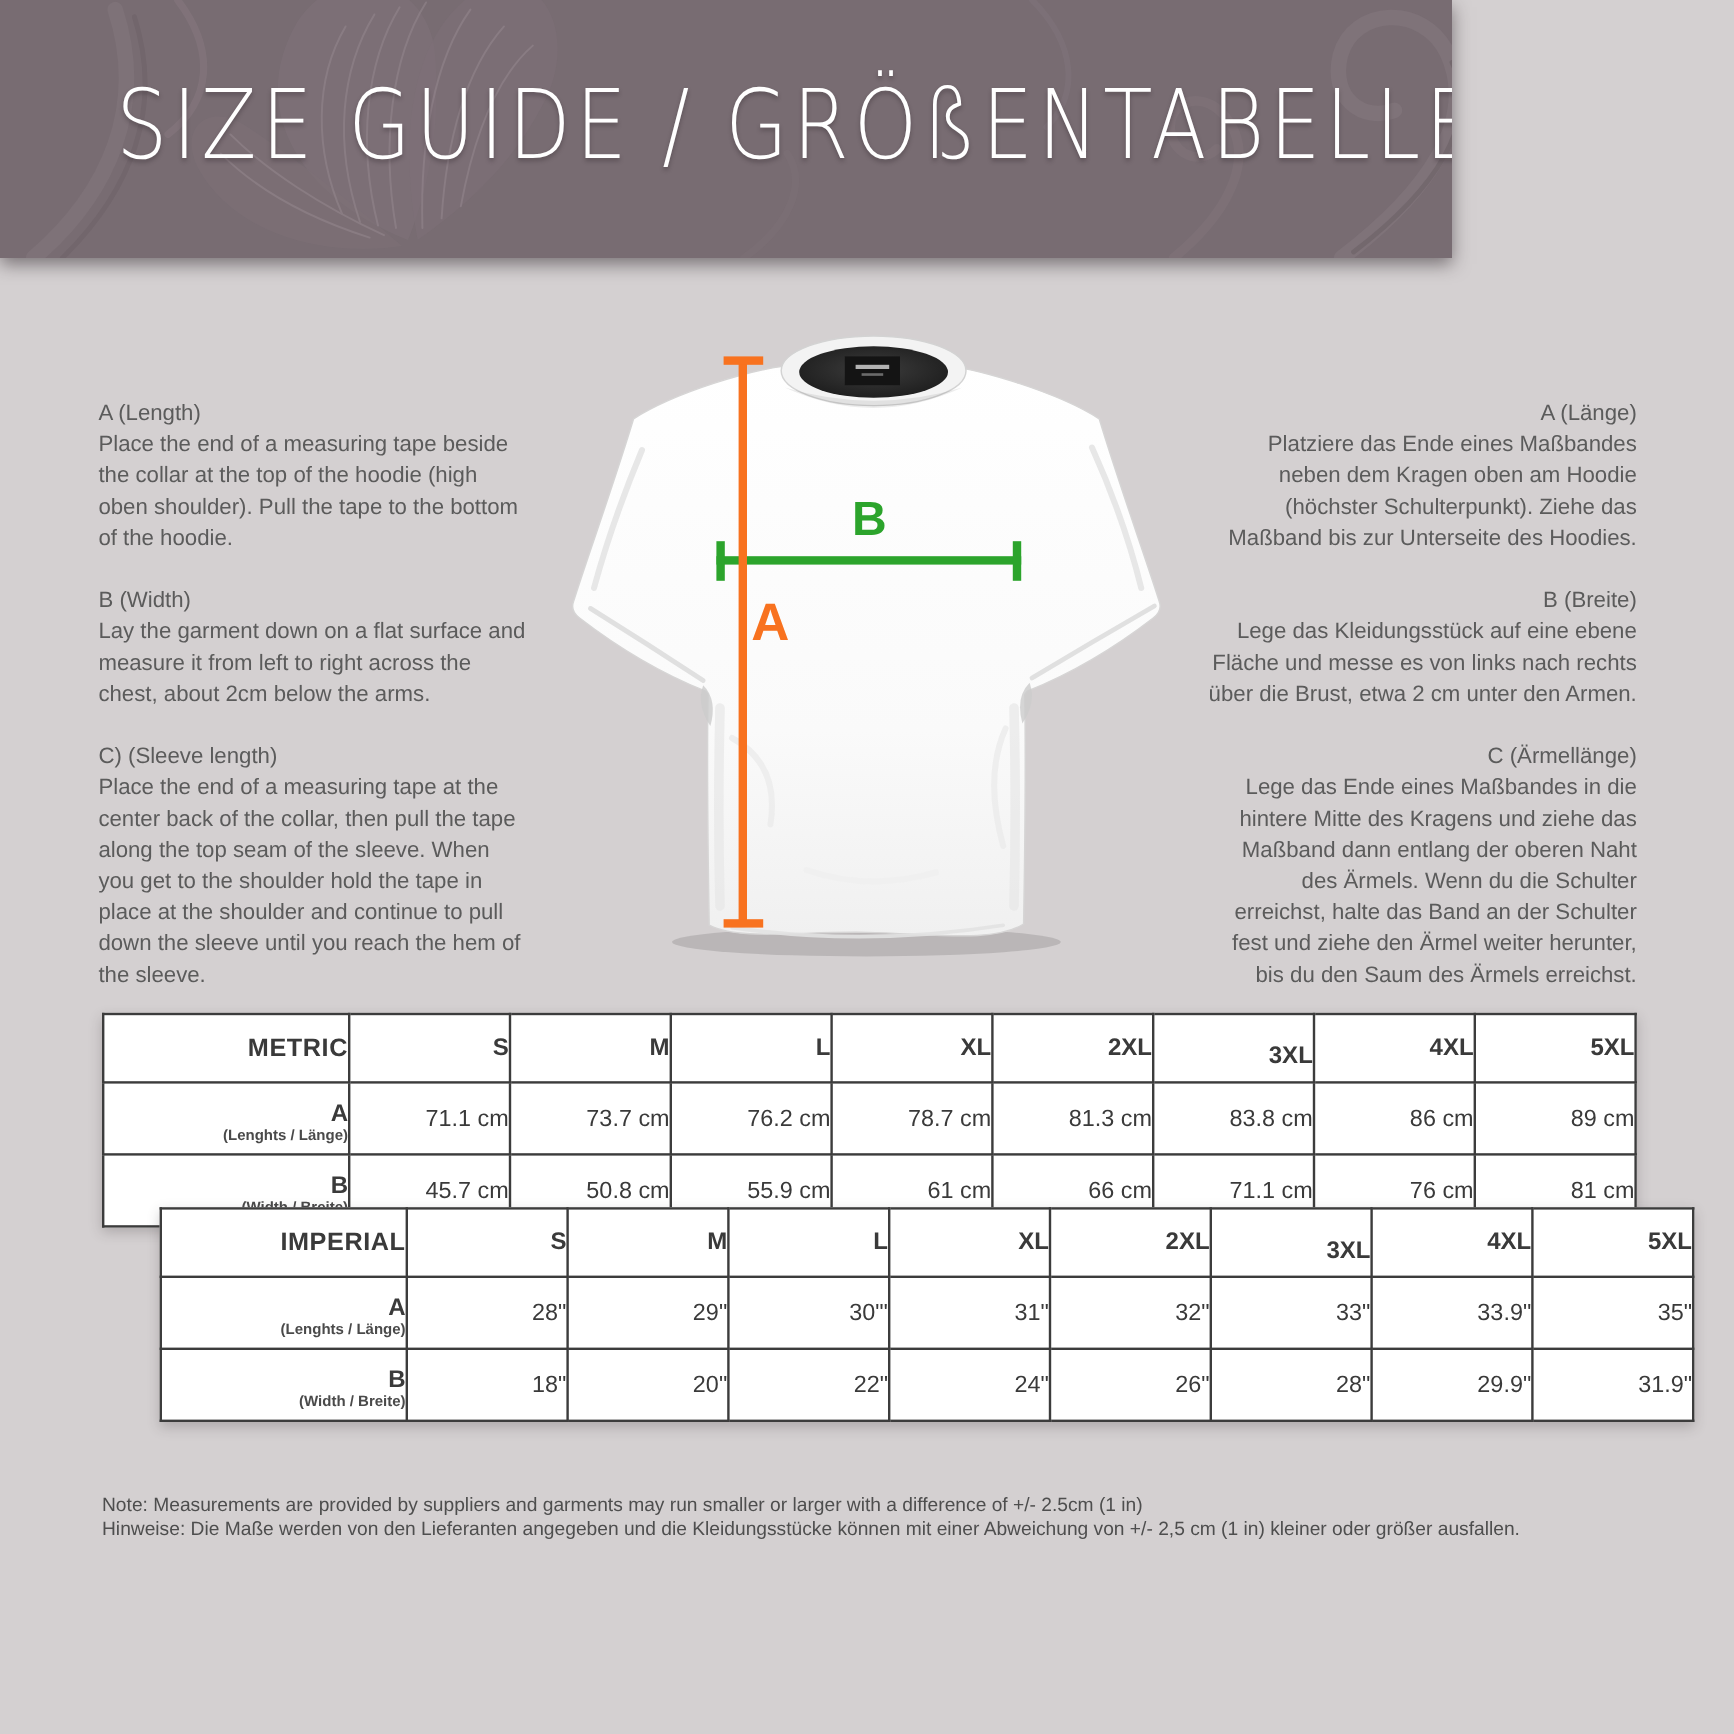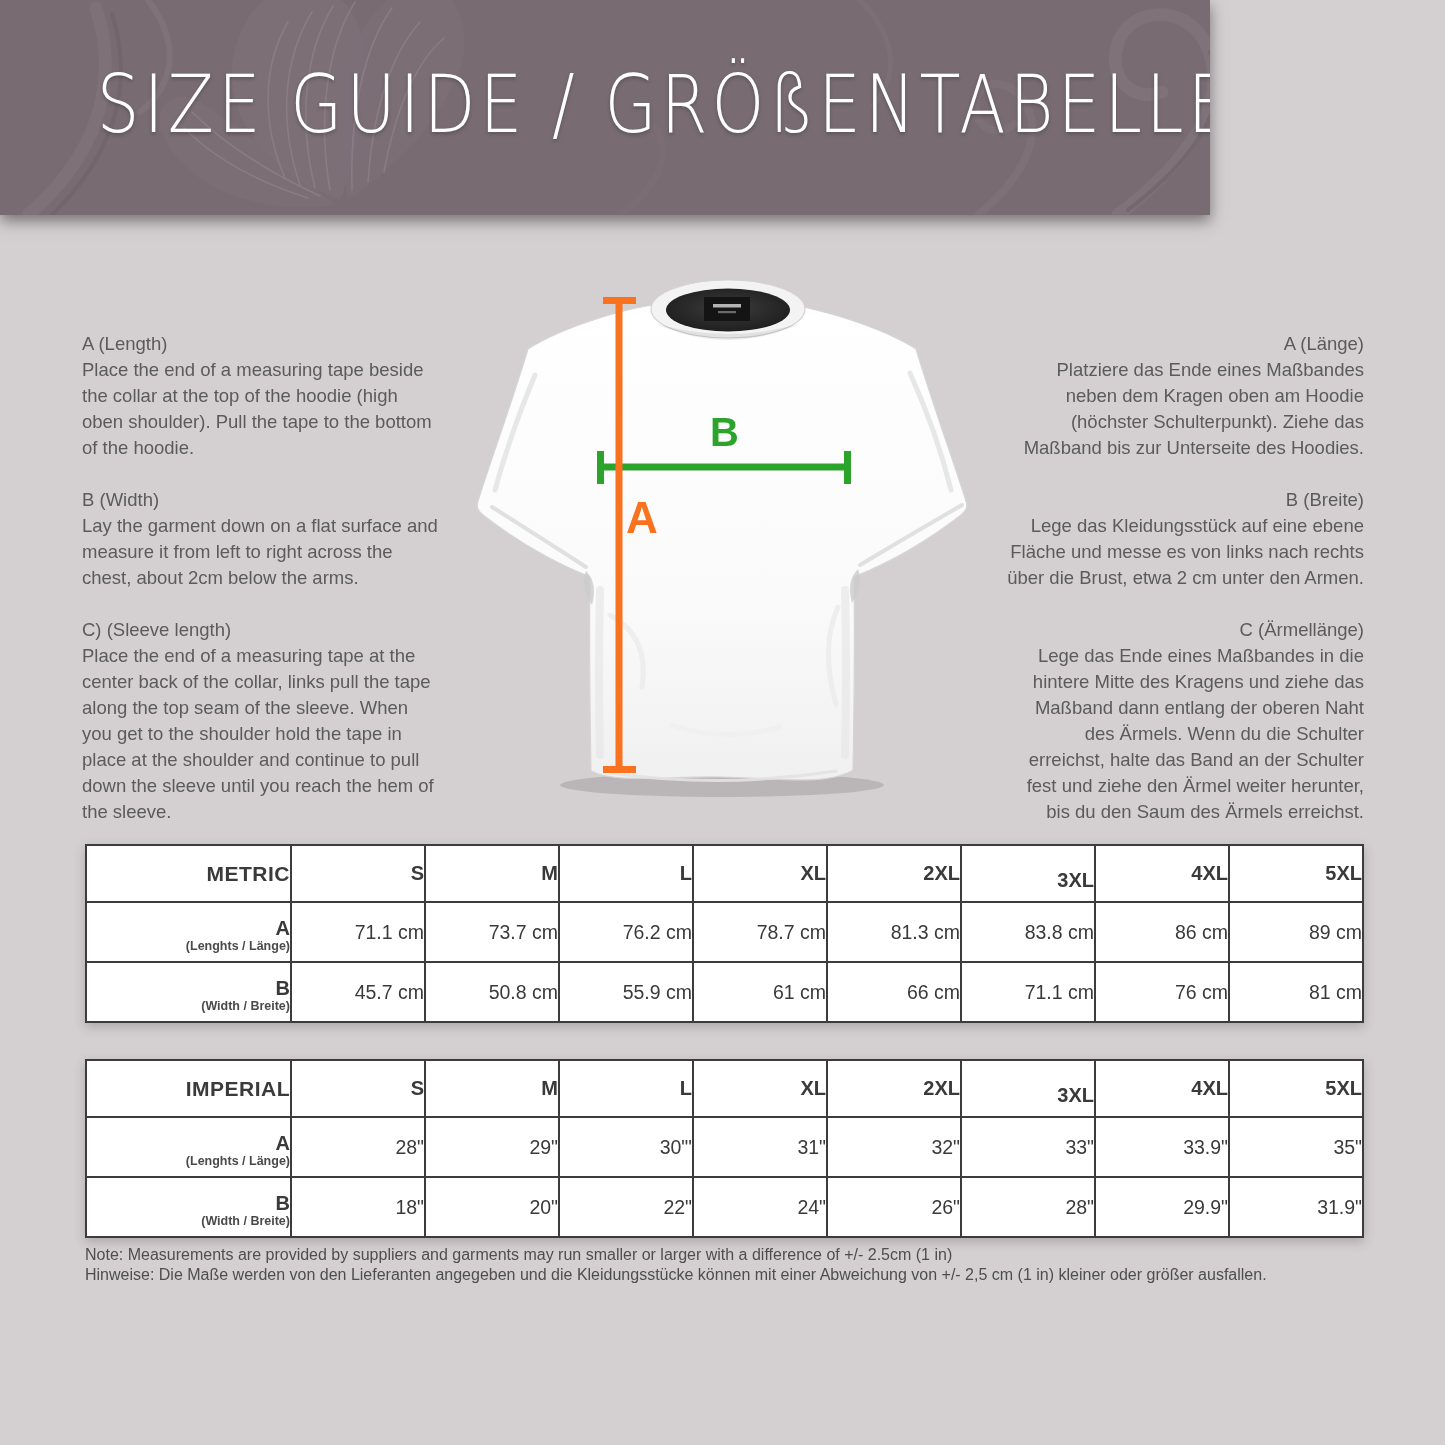--- a/index.html
+++ b/index.html
@@ -21,21 +21,21 @@
   .instr.de{left:1006px;text-align:right;}
   .instr p{margin:0 0 26px 0;}
   .instr p:last-child{margin-bottom:0;}
   .instr .hd{display:block;}
   
   .shirt{position:absolute;left:440px;top:255px;width:570px;height:575px;}
   
   table.size-table{position:absolute;left:85px;border-collapse:collapse;table-layout:fixed;
                    width:1277px;background:#ffffff;box-shadow:0 4px 10px rgba(60,52,56,.25);}
   table.size-table.metric{top:844px;}
-  table.size-table.imperial{top:1059px;}
+  table.size-table.imperial{top:1006px;margin-left:48px;}
   table.size-table col.c-first{width:205px;}
   table.size-table col.c-size{width:134px;}
   table.size-table th,table.size-table td{border:2px solid #3c3c3c;text-align:right;
                    vertical-align:middle;padding:0;color:#3a3a3a;}
   table.size-table thead tr{height:57px;}
   table.size-table tbody tr{height:60px;}
   .t-title{font-size:21px;font-weight:bold;letter-spacing:.5px;}
   .t-size{font-size:20px;font-weight:bold;}
   .t-size .in{display:inline-block;}
   .t-size.offset .in{position:relative;top:7px;}
@@ -87,21 +87,21 @@
         <path d="M 860 0 C 896 36 900 78 872 106" stroke="#847780" stroke-width="5" opacity=".35"></path>
         <path d="M 620 215 C 660 186 672 152 656 128" stroke="#81747b" stroke-width="6" opacity=".3"></path>
       </g>
     </svg>
     <h1>SIZE GUIDE / GRÖßENTABELLE</h1>
   </header>
 
   <section class="instr en">
     <p><span class="hd">A (Length)</span><span>Place the end of a measuring tape beside the collar at the top of the hoodie (high oben shoulder). Pull the tape to the bottom of the hoodie.</span></p>
     <p><span class="hd">B (Width)</span><span>Lay the garment down on a flat surface and measure it from left to right across the chest, about 2cm below the arms.</span></p>
-    <p><span class="hd">C) (Sleeve length)</span><span>Place the end of a measuring tape at the center back of the collar, links pull the tape along the top seam of the sleeve. When you get to the shoulder hold the tape in place at the shoulder and continue to pull down the sleeve until you reach the hem of the sleeve.</span></p>
+    <p><span class="hd">C) (Sleeve length)</span><span>Place the end of a measuring tape at the center back of the collar, then pull the tape along the top seam of the sleeve. When you get to the shoulder hold the tape in place at the shoulder and continue to pull down the sleeve until you reach the hem of the sleeve.</span></p>
   </section>
 
   <section class="instr de">
     <p><span class="hd">A (Länge)</span><span>Platziere das Ende eines Maßbandes neben dem Kragen oben am Hoodie (höchster Schulterpunkt). Ziehe das Maßband bis zur Unterseite des Hoodies.</span></p>
     <p><span class="hd">B (Breite)</span><span>Lege das Kleidungsstück auf eine ebene Fläche und messe es von links nach rechts über die Brust, etwa 2 cm unter den Armen.</span></p>
     <p><span class="hd">C (Ärmellänge)</span><span>Lege das Ende eines Maßbandes in die hintere Mitte des Kragens und ziehe das Maßband dann entlang der oberen Naht des Ärmels. Wenn du die Schulter erreichst, halte das Band an der Schulter fest und ziehe den Ärmel weiter herunter, bis du den Saum des Ärmels erreichst.</span></p>
   </section>
 
   <figure class="shirt" style="margin:0;">
     <svg width="570" height="575" viewBox="0 0 570 575">

